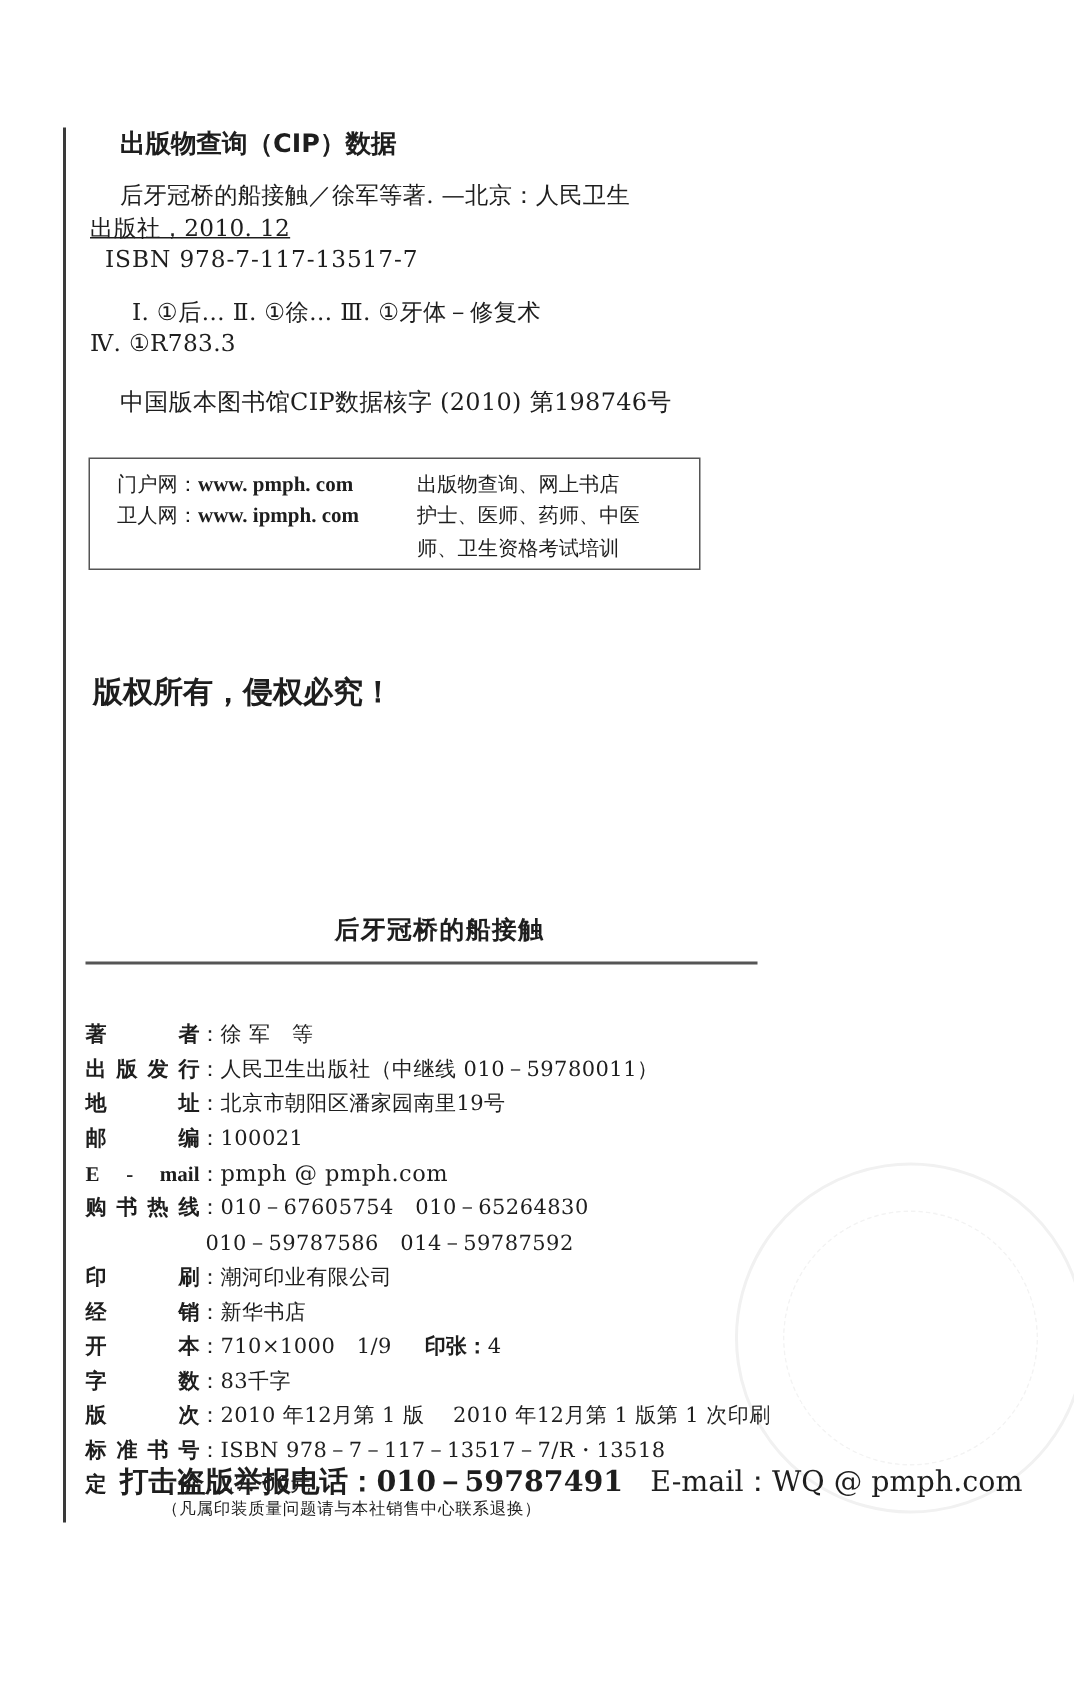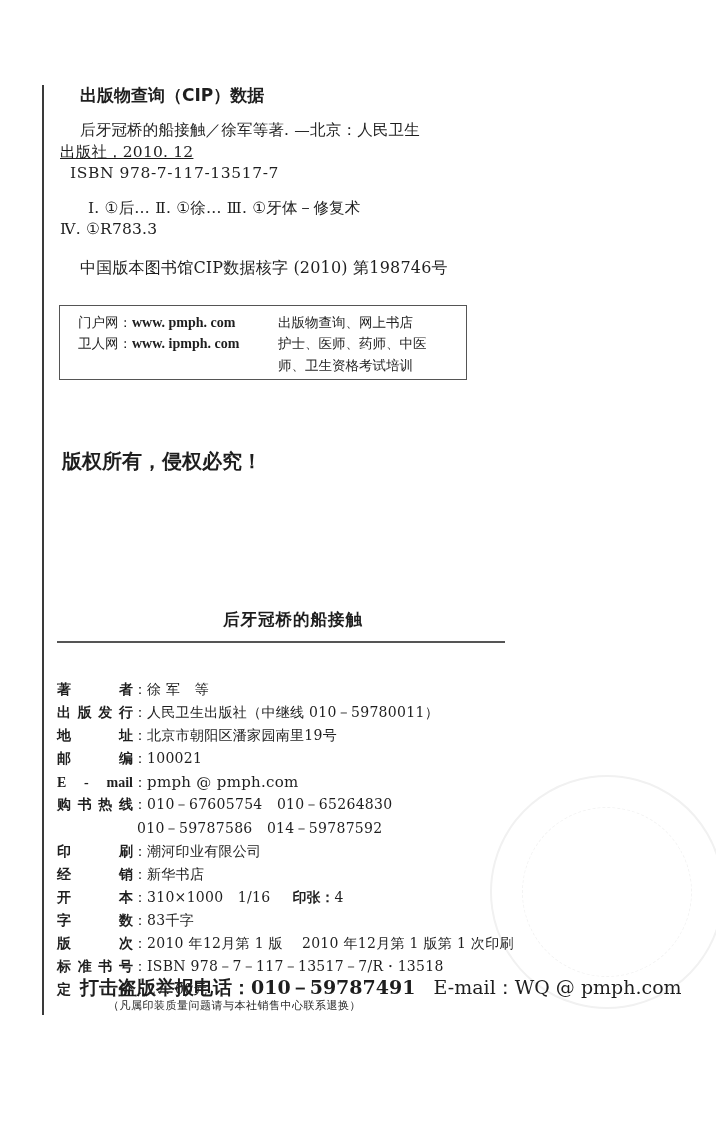--- a/index.html
+++ b/index.html
@@ -125,21 +125,21 @@
 <div class="row" style="top:795px; left:137px">
   <span class="val">010－59787586　014－59787592</span>
 </div>
 <div class="row" style="top:818px">
   <span class="lbl">印　刷</span><span class="colon">：</span><span class="val">潮河印业有限公司</span>
 </div>
 <div class="row" style="top:841px">
   <span class="lbl">经　销</span><span class="colon">：</span><span class="val">新华书店</span>
 </div>
 <div class="row" style="top:864px">
-  <span class="lbl">开　本</span><span class="colon">：</span><span class="val">310×1000　1/16</span><span class="sub-lbl">印张：</span><span class="val">4</span>
+  <span class="lbl">开　本</span><span class="colon">：</span><span class="val">710×1000　1/9</span><span class="sub-lbl">印张：</span><span class="val">4</span>
 </div>
 <div class="row" style="top:887px">
   <span class="lbl">字　数</span><span class="colon">：</span><span class="val">83千字</span>
 </div>
 <div class="row" style="top:910px">
   <span class="lbl">版　次</span><span class="colon">：</span><span class="val">2010 年12月第 1 版　 2010 年12月第 1 版第 1 次印刷</span>
 </div>
 <div class="row" style="top:933px">
   <span class="lbl">标准书号</span><span class="colon">：</span><span class="val">ISBN 978－7－117－13517－7/R・13518</span>
 </div>

